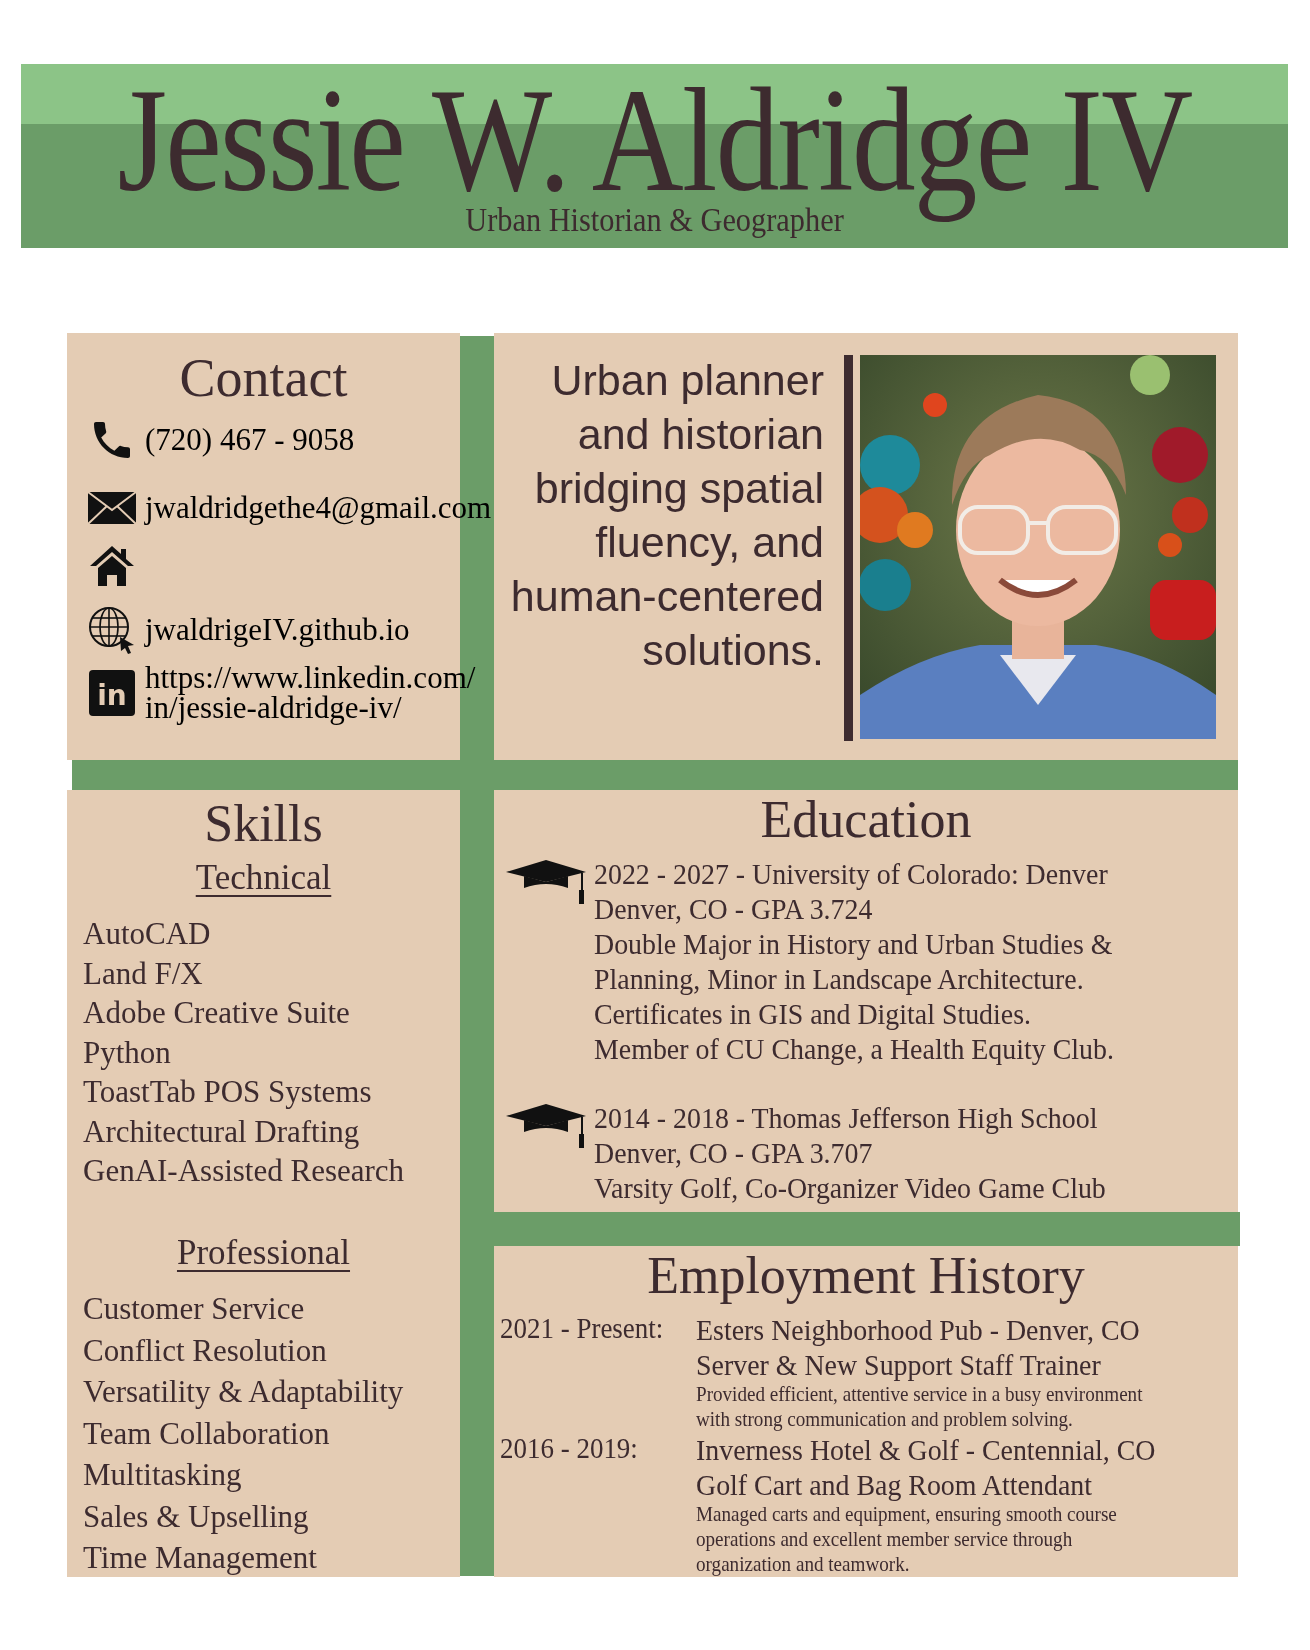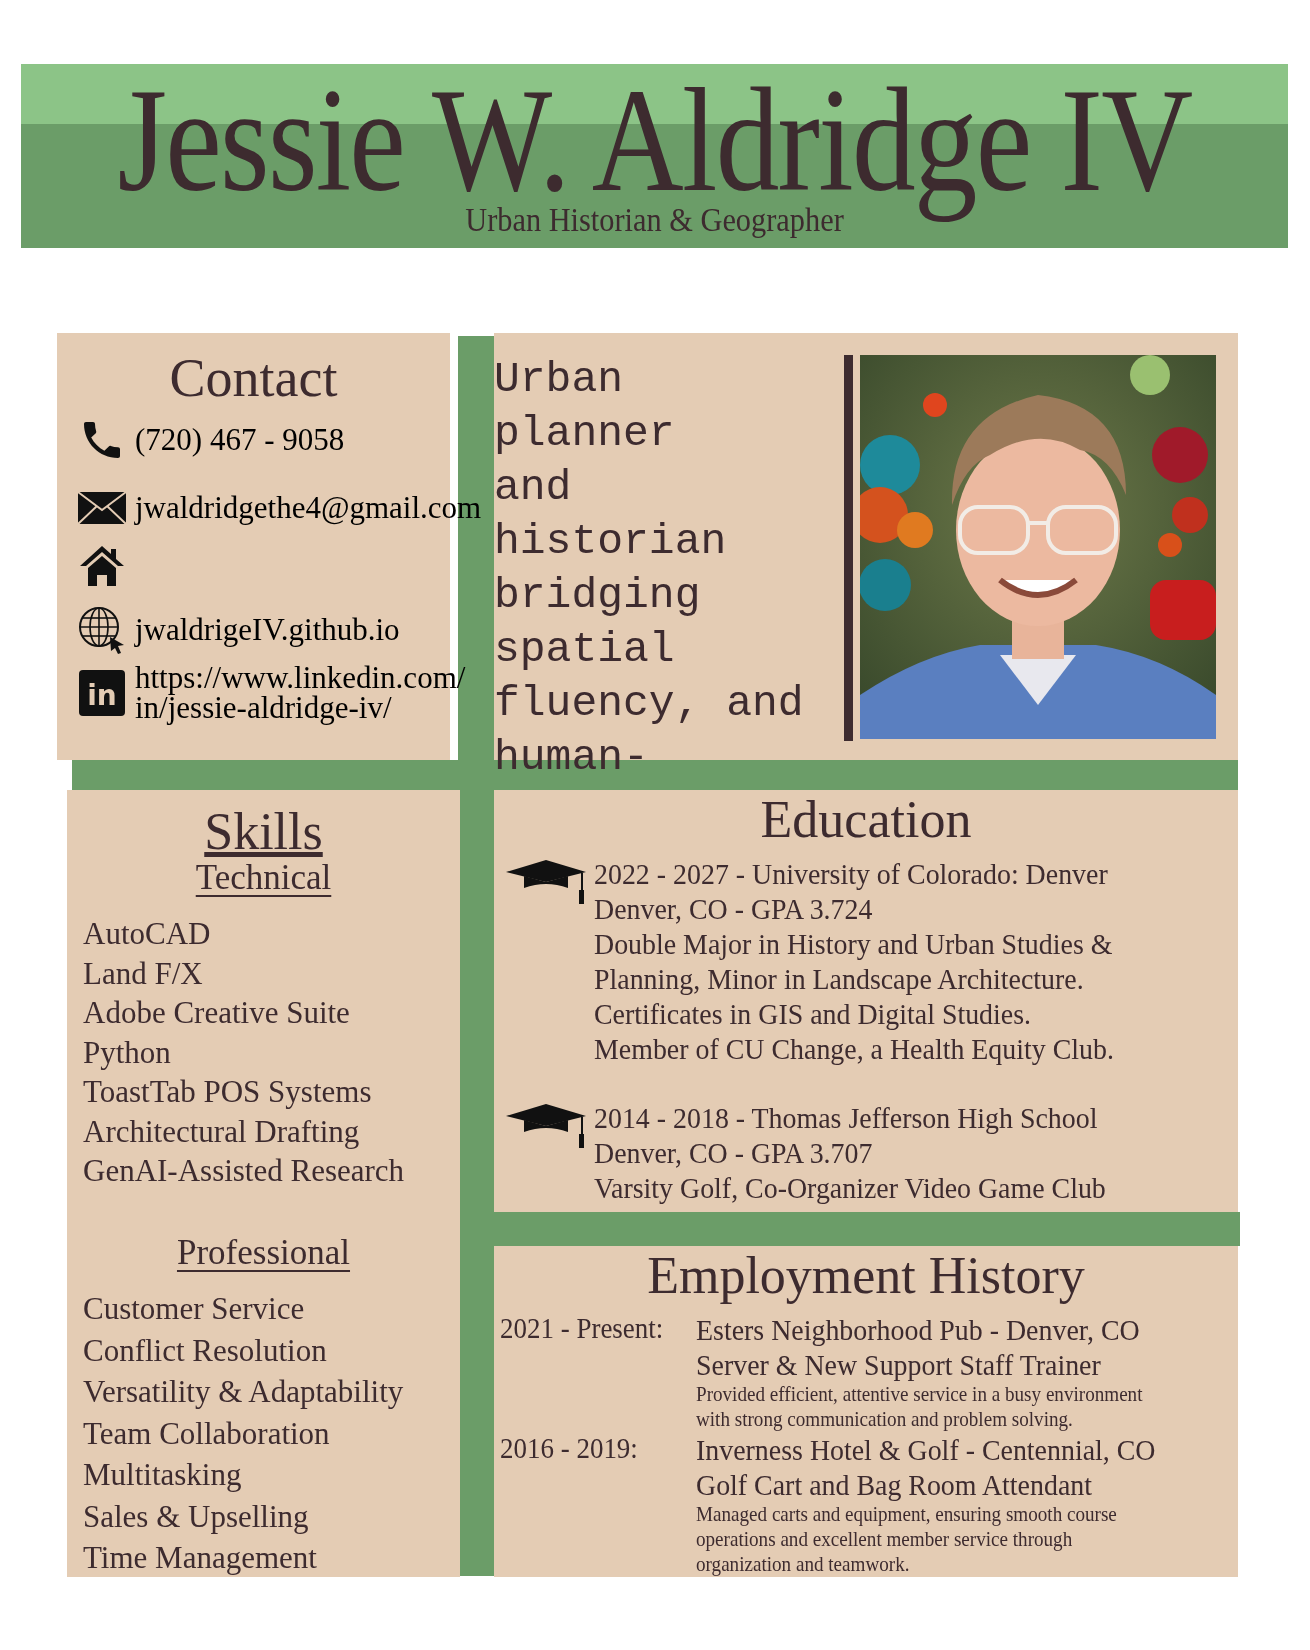--- a/index.html
+++ b/index.html
@@ -30,22 +30,22 @@
     .contact-title {
       position: absolute; left: 0; top: 14px; width: 100%; text-align: center;
       font-family: "Liberation Serif", serif; font-size: 54px; color: #3d2b2f;
     }
     .contact-row { position: absolute; left: 20px; display: flex; align-items: center; }
     .contact-row .ico { width: 50px; height: 50px; display: flex; align-items: center; justify-content: center; margin-right: 8px; }
     .contact-row .txt { font-family: "Liberation Serif", serif; font-size: 31px; color: #000000; line-height: 30px; white-space: nowrap; }
 
     
     .bio {
-      position: absolute; right: 22px; top: 20px; width: 330px; text-align: left;
-      font-family: Liberation Mono, monospace; font-size: 43px; line-height: 54px; color: #3d2b2f;
+      position: absolute; right: 22px; top: 20px; width: 330px; text-align: right;
+      font-family: Liberation Sans, sans-serif; font-size: 43px; line-height: 54px; color: #3d2b2f;
     }
     .bio-bar { position: absolute; left: 350px; top: 22px; width: 9px; height: 386px; background: #3d2b2f; }
     .photo {
       position: absolute; left: 366px; top: 22px; width: 356px; height: 384px; overflow: hidden;
       background: #4a5a3a;
     }
 
     
     .section-title {
       position: absolute; left: 0; width: 100%; text-align: center;
@@ -88,21 +88,21 @@
 <div class="header">
   <div class="header-top"></div>
   <div class="name">Jessie W. Aldridge IV</div>
   <div class="tagline">Urban Historian &amp; Geographer</div>
 </div>
 
 <div class="green" style="left:458px; top:336px; width:36px; height:1240px;"></div>
 <div class="green" style="left:72px; top:760px; width:1166px; height:30px;"></div>
 <div class="green" style="left:484px; top:1212px; width:756px; height:34px;"></div>
 
-<div class="panel" style="left:57px; top:333px; width:393px; height:427px;">
+<div class="panel" style="left:67px; top:333px; width:393px; height:427px;">
   <div class="contact-title">Contact</div>
 
   <div class="contact-row" style="top:414px; top:82px;">
     <span class="ico">
       <svg width="48" height="48" viewBox="0 0 24 24">
           <path fill="#111" d="M6.6 10.8c1.4 2.8 3.8 5.1 6.6 6.6l2.2-2.2c.3-.3.7-.4 1-.2 1.1.4 2.3.6 3.6.6.6 0 1 .4 1 1V20c0 .6-.4 1-1 1C10.6 21 3 13.4 3 4c0-.6.4-1 1-1h3.5c.6 0 1 .4 1 1 0 1.3.2 2.5.6 3.6.1.3 0 .7-.2 1L6.6 10.8z"></path>
         </svg>
     </span>
     <span class="txt">(720) 467 - 9058</span>
   </div>
@@ -191,21 +191,21 @@
       <path d="M92 150 Q90 60 178 40 Q266 50 266 140 Q250 100 220 95 Q178 70 130 100 Q105 110 92 150 Z" fill="#9c7a5a"></path>
       <rect x="100" y="152" width="68" height="46" rx="18" fill="none" stroke="#f2ece6" stroke-width="4"></rect>
       <rect x="188" y="152" width="68" height="46" rx="18" fill="none" stroke="#f2ece6" stroke-width="4"></rect>
       <line x1="168" y1="168" x2="188" y2="168" stroke="#f2ece6" stroke-width="4"></line>
       <path d="M140 225 Q178 255 216 225" stroke="#8a4a3a" stroke-width="6" fill="#fff"></path>
     </svg>
   </div>
 </div>
 
 <div class="panel" style="left:67px; top:790px; width:393px; height:787px;">
-  <div class="section-title" style="top:12px;text-decoration:underline;">Skills</div>
+  <div class="section-title" style="top:4px;">Skills</div>
   <div class="sub-title" style="top:68px;"><span>Technical</span></div>
   <ul class="skill-list" style="top:124px;">
     <li style="line-height:39.5px;">AutoCAD</li>
     <li style="line-height:39.5px;">Land F/X</li>
     <li style="line-height:39.5px;">Adobe Creative Suite</li>
     <li style="line-height:39.5px;">Python</li>
     <li style="line-height:39.5px;">ToastTab POS Systems</li>
     <li style="line-height:39.5px;">Architectural Drafting</li>
     <li style="line-height:39.5px;">GenAI-Assisted Research</li>
   </ul>

